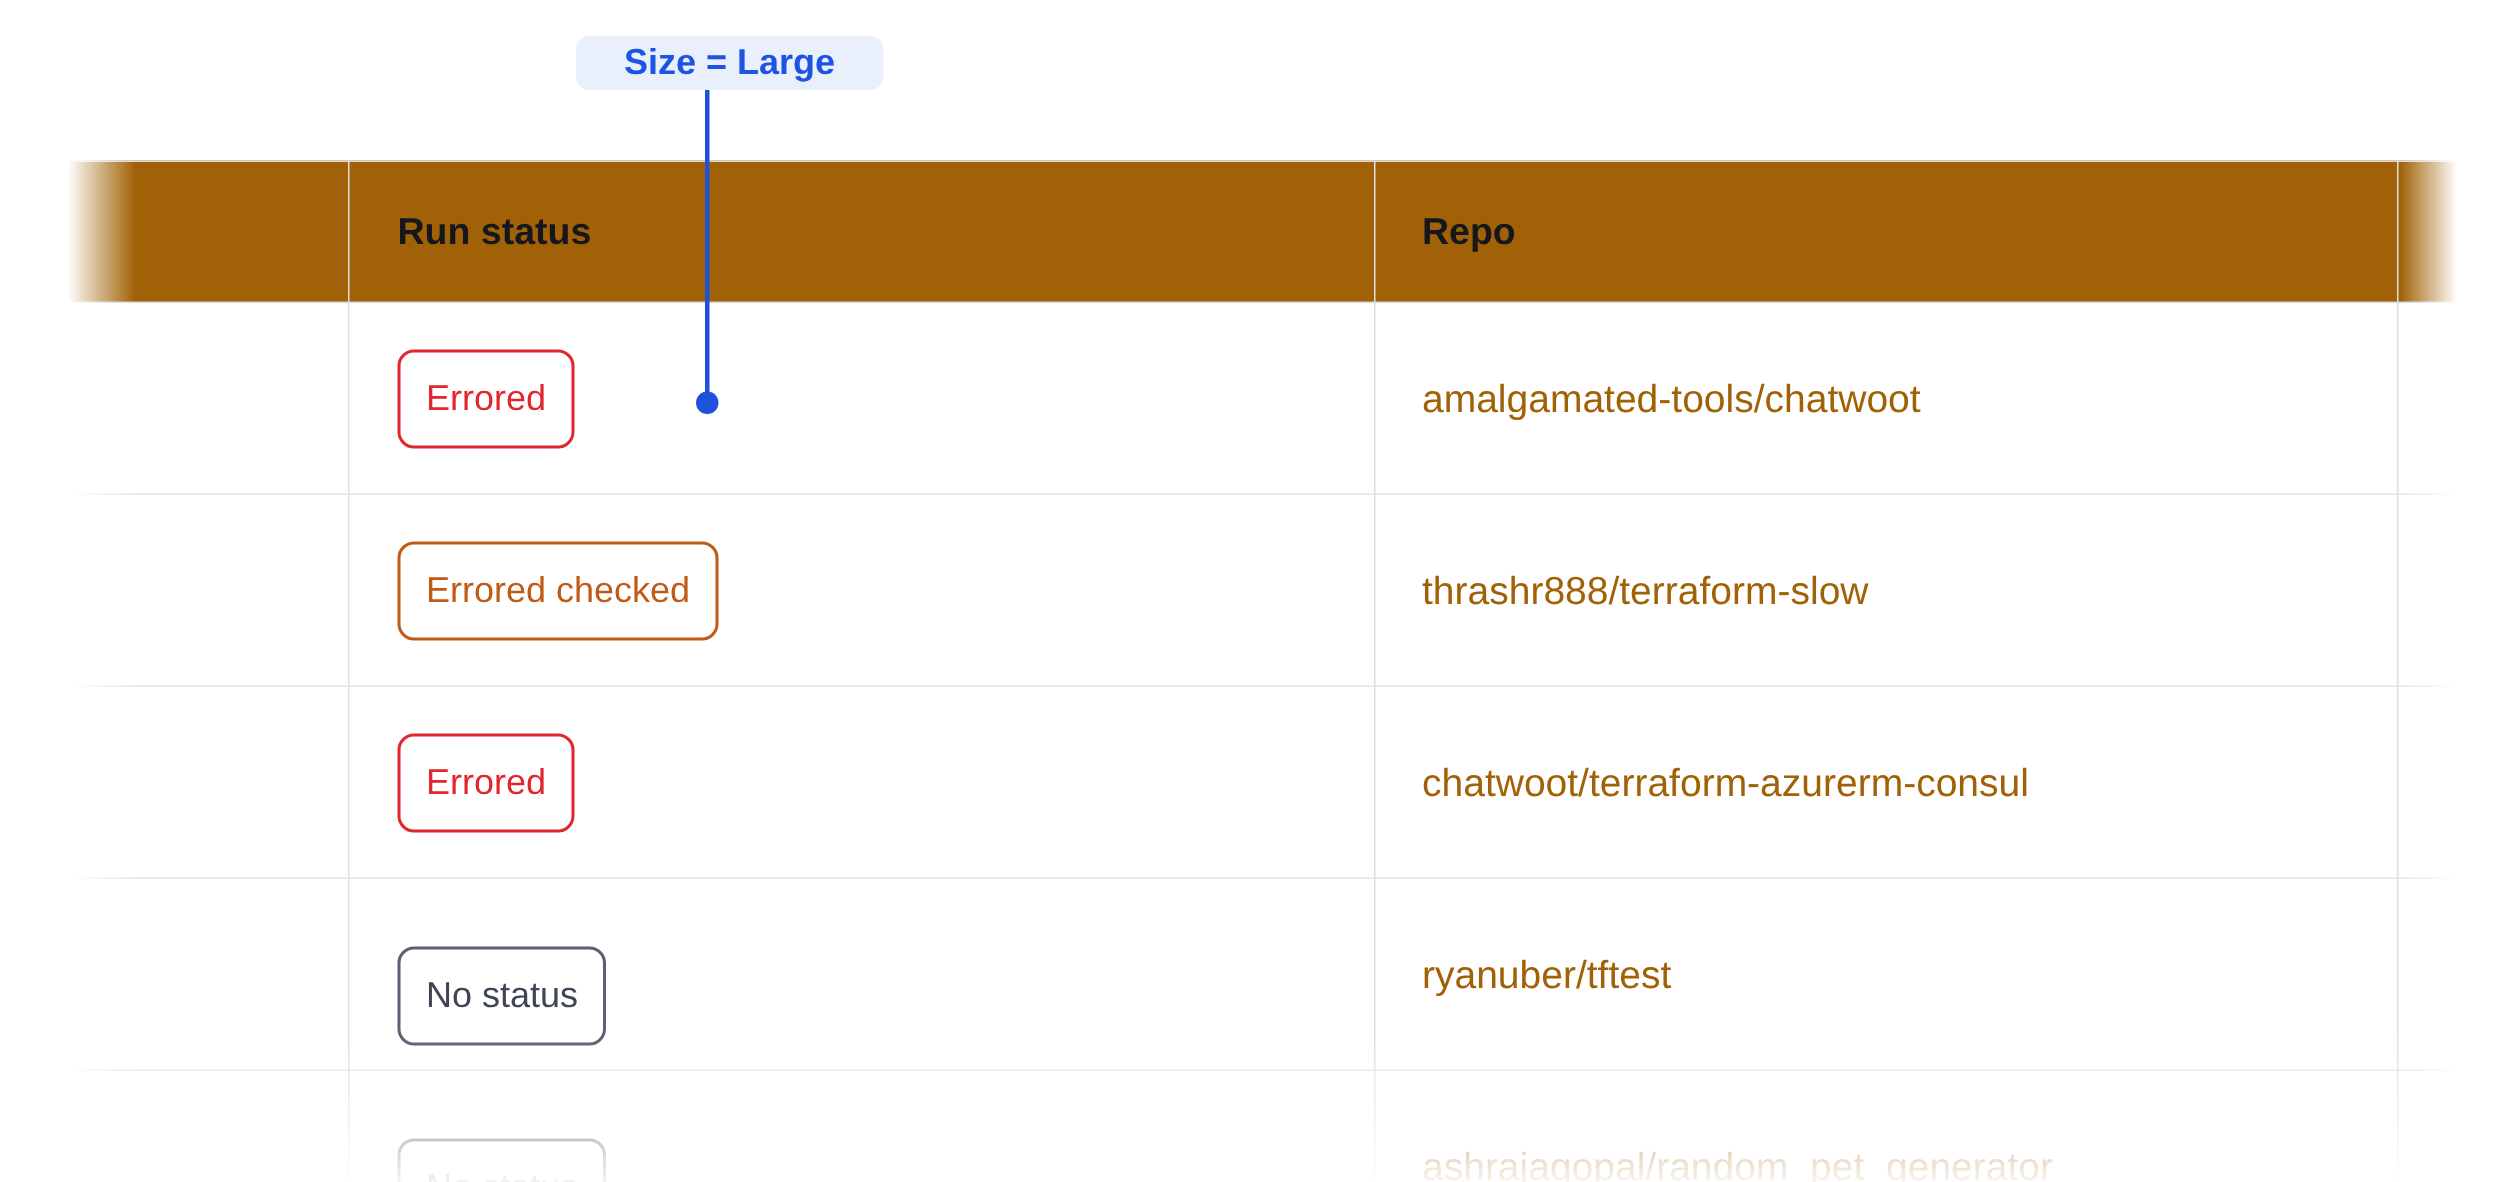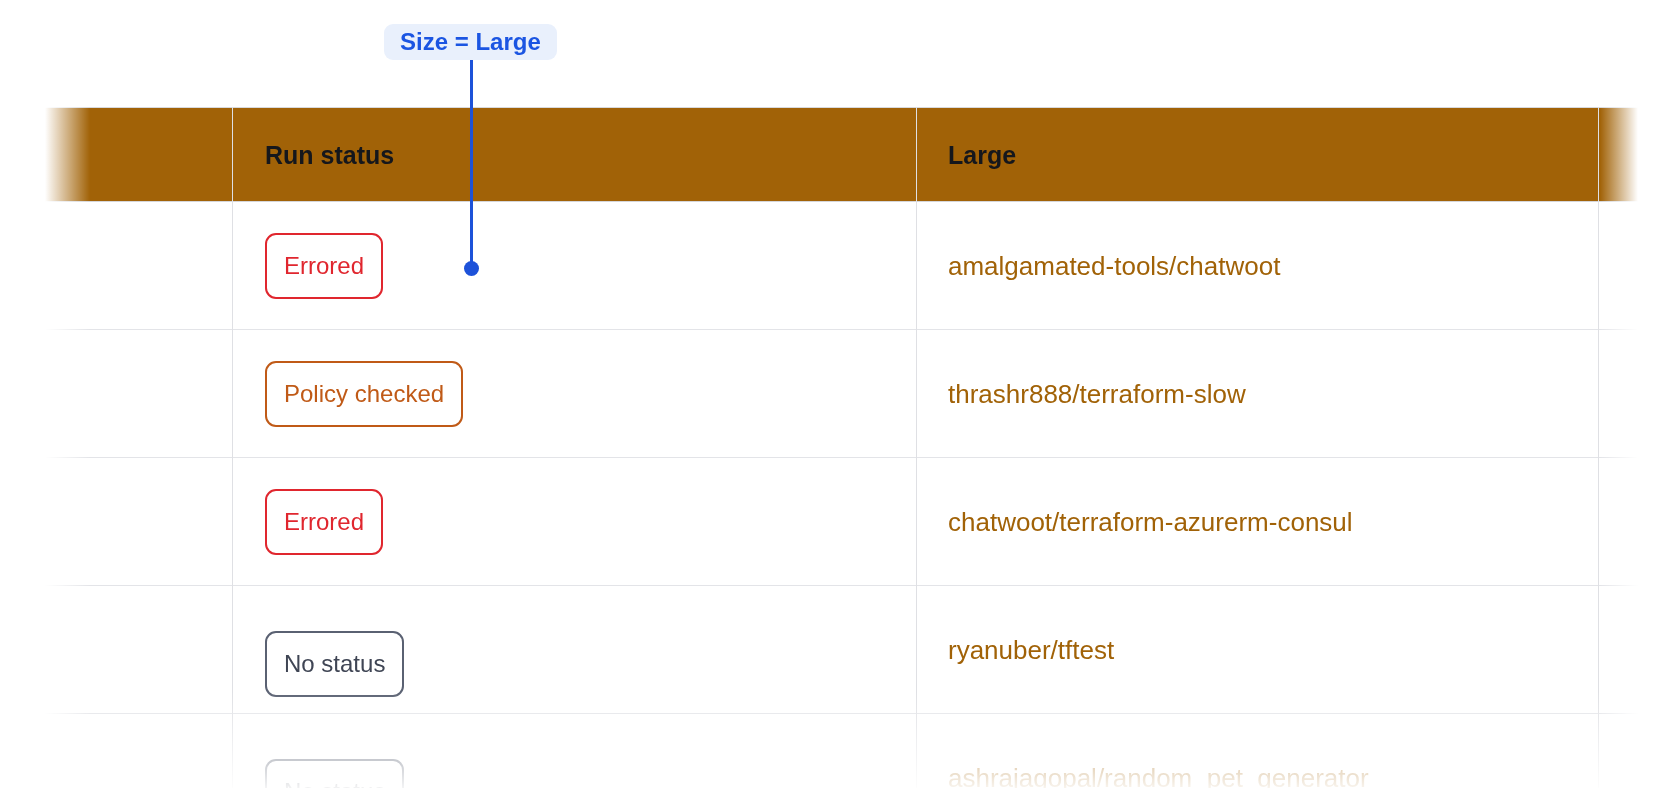--- a/index.html
+++ b/index.html
@@ -19,21 +19,21 @@
   }
 
   
   .callout-label {
     position: absolute;
     left: 384px;
     top: 24px;
     height: 36px;
     display: inline-flex;
     align-items: center;
-    padding: 0 16px;
+    padding: 0 32px;
     background: #e9f0fc;
     color: #1b55e2;
     font-size: 24px;
     font-weight: 600;
     border-radius: 9px;
     z-index: 30;
     white-space: nowrap;
   }
   .callout-line {
     position: absolute;
@@ -171,35 +171,35 @@
 <body>
 
 <div class="stage">
 
   <div class="callout-label">Size = Large</div>
   <div class="callout-line"></div>
   <div class="callout-dot"></div>
 
   <div class="table-header">
     <span class="header-cell run-status">Run status</span>
-    <span class="header-cell repo">Large</span>
+    <span class="header-cell repo">Repo</span>
   </div>
 
   <div class="table-body">
 
     <div class="table-row">
       <span class="cell-status">
         <span class="badge" data-variant="errored">Errored</span>
       </span>
       <span class="cell-repo">amalgamated-tools/chatwoot</span>
     </div>
 
     <div class="table-row">
       <span class="cell-status">
-        <span class="badge" data-variant="policy-checked">Policy checked</span>
+        <span class="badge" data-variant="policy-checked">Errored checked</span>
       </span>
       <span class="cell-repo">thrashr888/terraform-slow</span>
     </div>
 
     <div class="table-row">
       <span class="cell-status">
         <span class="badge" data-variant="errored">Errored</span>
       </span>
       <span class="cell-repo">chatwoot/terraform-azurerm-consul</span>
     </div>

